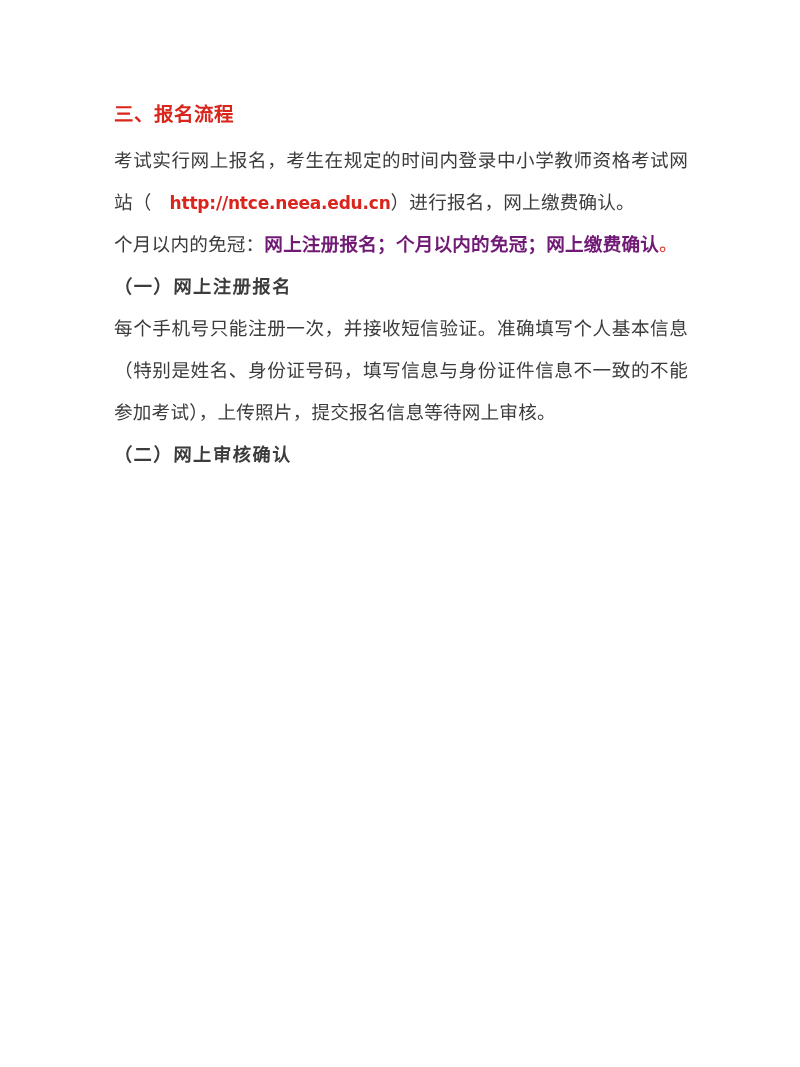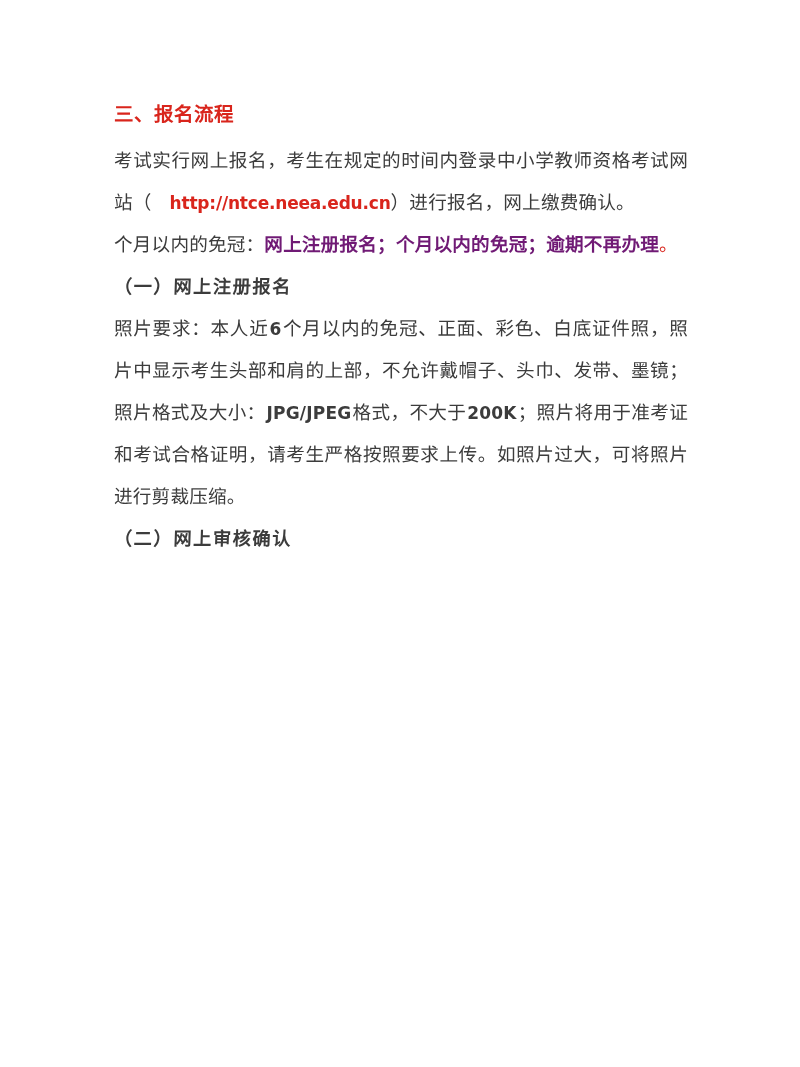--- a/index.html
+++ b/index.html
@@ -109,26 +109,26 @@
 
 <div class="page">
   <div class="content">
 
     <h2 class="section-heading">三、报名流程</h2>
 
     <div class="spacer-xs"></div>
 
     <p class="para hang"><span>考试实行网上报名，考生在规定的时间内登录中小学教师资格考试网站（</span><span class="url">http://ntce.neea.edu.cn</span><span>）进行报名，网上缴费确认。</span></p>
 
-    <p class="para hang"><span>个月以内的免冠：</span><span class="red-bold">网上注册报名；</span><span class="red-bold">个月以内的免冠；</span><span class="red-bold">逾期不再办理</span><span class="red-punct">。</span></p>
+    <p class="para hang"><span>个月以内的免冠：</span><span class="red-bold">网上注册报名；</span><span class="red-bold">个月以内的免冠；</span><span class="red-bold">网上缴费确认</span><span class="red-punct">。</span></p>
 
     <h3 class="sub-heading">（一）网上注册报名</h3>
 
 
+    <p class="para hang">每个手机号只能注册一次，并接收短信验证。准确填写个人基本信息（特别是姓名、身份证号码，填写信息与身份证件信息不一致的不能参加考试），上传照片，提交报名信息等待网上审核。</p>
 
 
-    <p class="para hang"><span>照片要求：本人近</span><span class="num">6</span><span>个月以内的免冠、正面、彩色、白底证件照，照片中显示考生头部和肩的上部，不允许戴帽子、头巾、发带、墨镜；照片格式及大小：</span><span class="num">JPG/JPEG</span><span>格式，不大于</span><span class="num">200K</span><span>；照片将用于准考证和考试合格证明，请考生严格按照要求上传。如照片过大，可将照片进行剪裁压缩。</span></p>
 
     <h3 class="sub-heading">（二）网上审核确认</h3>
 
 
   </div>
 </div>
 
 </body></html>

